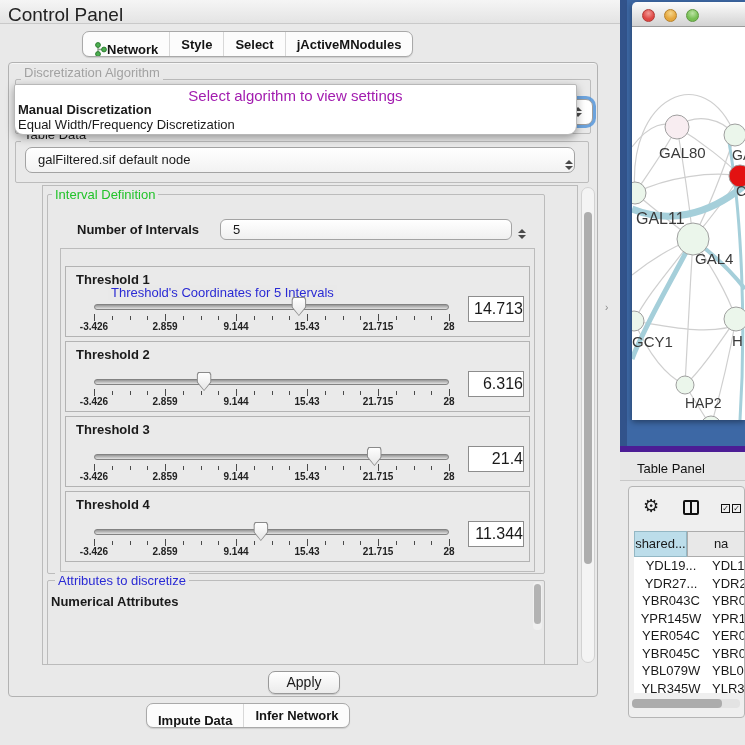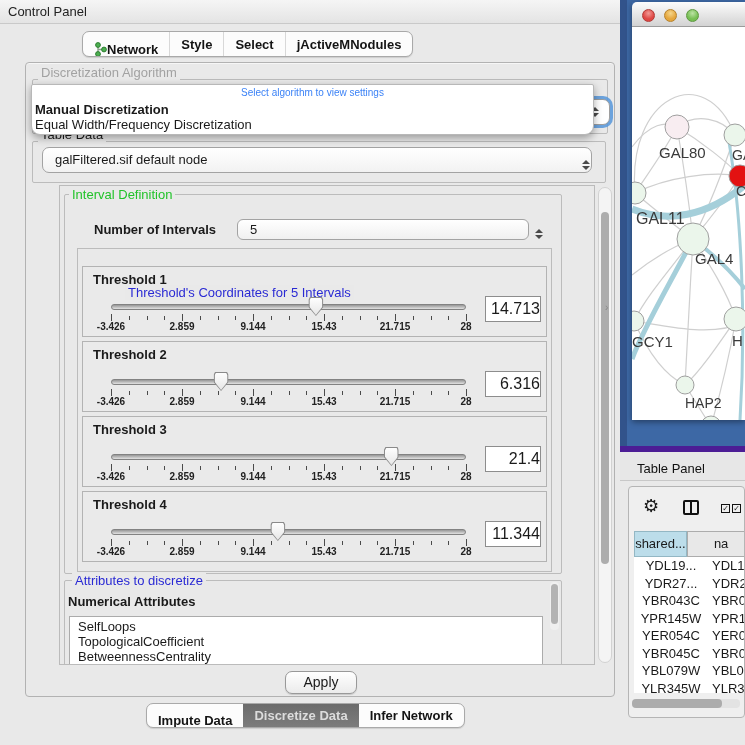--- a/index.html
+++ b/index.html
@@ -2,51 +2,51 @@
 <html style="--frame-blue: #3D68A5; --header-blue: #BCDDEA; --green-title: #22C32A; --blue-title: #2A2AD4; --selected-tab: #6B6B6B; --focus-ring: #5696DB; --gray-edge: #CFCFCF; --cyan-edge: #A5CFDA; --red-node: #E31212;"><head>
 <meta charset="utf-8">
 <style>
   *{box-sizing:border-box;margin:0;padding:0;}
   html,body{width:745px;height:745px;overflow:hidden;}
   body{position:relative;font-family:"Liberation Sans",sans-serif;background:#E9E9E9;color:#1A1A1A;}
 
   
   .titlebar{position:absolute;left:0;top:0;width:620px;height:24px;
     background:linear-gradient(#F5F5F5,#E4E4E4);border-bottom:1px solid #C9C9C9;}
-  .titlebar .wtitle{position:absolute;left:8px;top:4px;font-size:13px;color:#222;}
+  .titlebar .wtitle{position:absolute;left:8px;top:4px;font-size:19px;color:#222;}
   .float-btn{position:absolute;left:698px;top:7px;width:10px;height:10px;border:2px solid #222;border-radius:2px;}
   .close-btn{position:absolute;left:712px;top:3px;font-size:14px;font-weight:bold;color:#111;}
 
   .tabbar{position:absolute;display:flex;height:26px;background:#FCFCFC;
     border:1px solid #A9A9A9;border-radius:7px;overflow:hidden;box-shadow:0 1px 1px rgba(0,0,0,.12);}
   #top-tabbar{left:82px;top:31px;}
   #bottom-tabbar{left:146px;top:703px;height:25px;}
   .tab{display:flex;align-items:center;padding:0 11px;font-size:13px;font-weight:bold;color:#141414;
     border-left:1px solid #D8D8D8;white-space:nowrap;}
   .tab:first-child{border-left:none;margin-top:10px;}
   .tab.selected{background:linear-gradient(#6B6B6B,#7C7C7C);color:#DCDCDC;border-left:none;}
   .tab.selected + .tab{border-left:none;}
 
-  .main-panel{position:absolute;left:25px;top:62px;width:590px;height:635px;
+  .main-panel{position:absolute;left:8px;top:62px;width:590px;height:635px;
     border:1px solid #B2B2B2;border-radius:4px;background:#E9E9E9;box-shadow:inset 0 1px 0 #F6F6F6;}
 
   .groupbox{position:absolute;border:1px solid #BCBCBC;border-radius:2px;}
   .grouptitle{position:absolute;font-size:13px;background:#E9E9E9;padding:0 3px;white-space:nowrap;z-index:1;}
 
   
   #algo-group{left:6px;top:16px;width:576px;height:55px;}
   #algo-title{left:12px;top:2px;color:#A2A2A2;}
   #algo-combo{position:absolute;left:16px;top:36px;width:568px;height:26px;background:#FFF;
     border:1px solid #9E9E9E;border-radius:7px;box-shadow:0 0 0 3px rgba(86,150,219,.85);}
 
   
   #algo-popup{position:absolute;left:5px;top:21px;width:563px;height:51px;background:#FFF;
     border:1px solid #B8B8B8;border-radius:2px 2px 9px 9px;box-shadow:0 3px 9px rgba(0,0,0,.35);z-index:6;
     padding-top:2px;}
-  .popup-ph{text-align:center;color:#3b82f6;font-size:10px;height:15px;}
+  .popup-ph{text-align:center;color:#a21caf;font-size:15px;height:15px;}
   .popt{font-size:13px;height:15px;padding-left:3px;white-space:nowrap;}
   .popt.b{font-weight:bold;}
 
   
   #td-group{left:6px;top:78px;width:574px;height:42px;}
   #td-title{left:12px;top:64px;color:#1A1A1A;}
   #td-combo{position:absolute;left:16px;top:84px;width:550px;height:26px;background:linear-gradient(#FFFFFF,#F2F2F2);
     border:1px solid #A3A3A3;border-radius:7px;font-size:13px;line-height:24px;padding-left:12px;z-index:0;}
   .spinner{position:absolute;right:10px;top:50%;transform:translateY(-50%);display:flex;flex-direction:column;gap:2px;}
   .spinner i{display:block;width:0;height:0;border-left:4px solid transparent;border-right:4px solid transparent;}
@@ -366,45 +366,37 @@
               <div class="valbox">11.344</div>
             </div>
           </div>
       </div>
     </div>
     <span class="grouptitle" id="interval-title">Interval Definition</span>
     <span class="grouptitle" id="thr-title" style="left:65px;top:99px;">Threshold's Coordinates for 5 Intervals</span>
 
     <div class="groupbox" id="attr-group">
       <span id="attr-sub">Numerical Attributes</span>
-      <div id="attr-list">
-          <div class="attr-item">SelfLoops</div>
-          <div class="attr-item">TopologicalCoefficient</div>
-          <div class="attr-item">BetweennessCentrality</div>
-        </div>
       <div id="attr-scroll">
           <div class="vthumb"></div>
         </div>
     </div>
     <span class="grouptitle" id="attr-title" style="left:12px;top:387px;">Attributes to discretize</span>
   </div>
 
   <div id="vscroll">
     <div class="vthumb"></div>
   </div>
 
   <div id="apply-btn">Apply</div>
 </div>
 
 <div class="tabbar" id="bottom-tabbar">
     <div class="tab">
       <span class="tlabel">Impute Data</span>
-    </div>
-    <div class="tab selected">
-      <span class="tlabel">Discretize Data</span>
     </div>
     <div class="tab">
       <span class="tlabel">Infer Network</span>
     </div>
   </div>
 
 <span class="splitter-arrow">›</span>
 
 <div id="right">
   <div id="net-frame">

